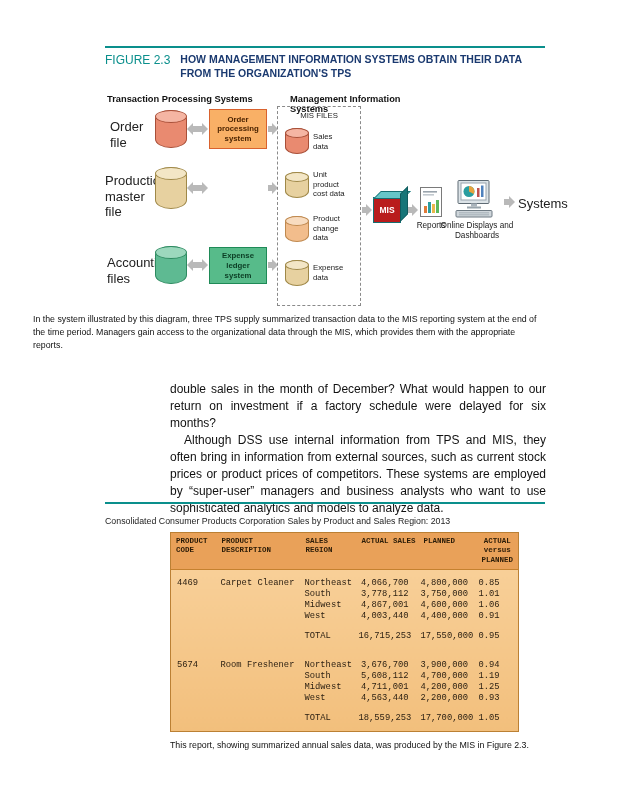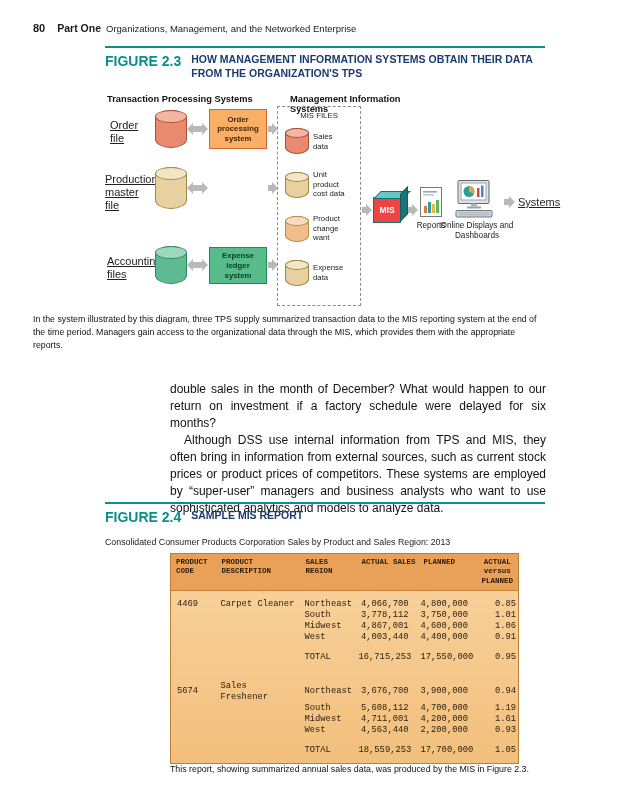--- a/index.html
+++ b/index.html
@@ -12,27 +12,27 @@
   .pagenum { font-weight:bold; font-size:11px; margin-right:12px; }
   .part { font-weight:bold; font-size:10.5px; margin-right:5px; }
   .part-title { font-size:9.5px; color:#222; }
 
   
   .figure { position:absolute; left:105px; width:440px; }
   .fig23 { top:46px; }
   .fig24 { top:502px; }
   .fig-rule { height:2px; background:#0a8f8c; margin-bottom:5px; }
   .fig-head { display:flex; gap:10px; }
-  .fig-label { color:#0a8f8c; font-weight:bold; font-size:14px; white-space:nowrap; }
+  .fig-label { color:#0a8f8c; font-weight:normal; font-size:12px; white-space:nowrap; }
   .fig-title { color:#1b3a70; font-weight:bold; font-size:10.5px; line-height:1.3; }
 
   
   .diagram { position:relative; width:460px; height:216px; margin-top:14px; font-size:8.8px; }
   .dg-colhead { position:absolute; font-size:9.3px; font-weight:bold; color:#111; }
-  .dg-label { position:absolute; font-size:11px; line-height:1.18; color:#222;text-decoration:underline; }
+  .dg-label { position:absolute; font-size:13px; line-height:1.18; color:#222; }
   .dg-small { position:absolute; font-size:7.8px; line-height:1.2; color:#222; }
   .dg-cap { position:absolute; font-size:8.2px; line-height:1.2; color:#222; text-align:center; }
 
   .cyl { position:absolute; border-radius:50% / 9px; border:1px solid; }
   .cyl::before { content:""; position:absolute; left:-1px; right:-1px; top:-1px; height:11px;
                  border-radius:50%; border:1px solid; }
   .cyl.sm { border-radius:50% / 7px; }
   .cyl.sm::before { height:8px; }
   .cyl.salmon { background:#e98a70; border-color:#a84f38; }
   .cyl.salmon::before { background:#f5b5a3; border-color:#a84f38; }
@@ -52,21 +52,21 @@
   .darrow::before { content:""; position:absolute; left:-6px; top:-3px; width:0; height:0;
                     border:6px solid transparent; border-left-width:0; border-right:6px solid #b9b9b9; }
   .darrow::after { content:""; position:absolute; right:-6px; top:-3px; width:0; height:0;
                    border:6px solid transparent; border-right-width:0; border-left:6px solid #b9b9b9; }
   .arr { position:absolute; height:6px; background:#b9b9b9; }
   .arr::after { content:""; position:absolute; right:-6px; top:-3px; width:0; height:0;
                 border:6px solid transparent; border-right-width:0; border-left:6px solid #b9b9b9; }
 
   .dashedbox { position:absolute; border:1px dashed #8a8a8a; }
 
-  .cube { position:absolute; width:28px; height:26px; background:#ef4444; border:1px solid #156e71;
+  .cube { position:absolute; width:28px; height:26px; background:#b91c1c; border:1px solid #156e71;
           display:flex; align-items:center; justify-content:center; }
   .cube-label { color:#fff; font-weight:bold; font-size:8.5px; }
   .cube::before { content:""; position:absolute; left:-1px; top:-7px; width:28px; height:6px;
                   background:#66c6c8; border:1px solid #156e71; transform:skewX(-45deg);
                   transform-origin:bottom left; }
   .cube::after { content:""; position:absolute; right:-8px; top:-4px; width:6px; height:26px;
                  background:#177578; border:1px solid #115a5d; transform:skewY(-45deg);
                  transform-origin:top left; }
   .dg-icon { position:absolute; }
 
@@ -87,32 +87,29 @@
                background:linear-gradient(180deg,#f9d39e,#f2bf7c); border:1px solid #bb8034; }
   .mis-table th { background:#e9a159; border-bottom:1px solid #c5812f; font-size:7.5px;
                   font-weight:bold; color:#2b1c08; text-align:left; vertical-align:top;
                   padding:4px 2px 4px 5px; line-height:1.25; }
   .mis-table th.center { text-align:center; padding-left:2px; }
   .mis-table td { font-size:8.8px; line-height:11px; color:#2e2214; padding:0 2px; }
   .c-code { padding-left:6px !important; }
   .c-desc { padding-left:4px !important; }
   .c-region { padding-left:4px !important; }
   .c-num { text-align:right; padding-right:10px !important; }
-  .c-ratio { text-align:right; }
+  .c-ratio { text-align:left; }
   tr.sp8 td { height:8px; } tr.sp9 td { height:9px; } tr.sp18 td { height:18px; }
-  .caption24 { margin-top:0; margin-left:65px; font-size:8.8px; color:#111; }
+  .caption24 { margin-top:8px; margin-left:65px; font-size:8.8px; color:#111; }
 </style>
 </head>
 <body>
 
 <div class="page">
 
-  <div class="running-head">
-    <span class="pagenum">80</span><span class="part">Part One</span><span class="part-title">Organizations, Management, and the Networked Enterprise</span>
-  </div>
 
   <section class="figure fig23">
     <div class="fig-rule"></div>
     <div class="fig-head">
       <span class="fig-label">FIGURE 2.3</span>
       <span class="fig-title">HOW MANAGEMENT INFORMATION SYSTEMS OBTAIN THEIR DATA FROM THE ORGANIZATION'S TPS</span>
     </div>
 
     <div class="diagram">
       <div class="dg-colhead" style="left:2px;top:0;width:180px">Transaction Processing Systems</div>
@@ -142,21 +139,21 @@
       <div class="dashedbox" style="left:172px;top:12px;width:84px;height:200px"></div>
       <div class="dg-small" style="left:172px;top:17px;width:84px;text-align:center">MIS FILES</div>
 
       <div class="cyl sm salmon" style="left:180px;top:34px;width:24px;height:26px"></div>
       <div class="dg-small" style="left:208px;top:38px;width:34px">Sales data</div>
 
       <div class="cyl sm tan" style="left:180px;top:78px;width:24px;height:26px"></div>
       <div class="dg-small" style="left:208px;top:76px;width:36px">Unit product cost data</div>
 
       <div class="cyl sm peach" style="left:180px;top:122px;width:24px;height:26px"></div>
-      <div class="dg-small" style="left:208px;top:120px;width:36px">Product change want</div>
+      <div class="dg-small" style="left:208px;top:120px;width:36px">Product change data</div>
 
       <div class="cyl sm tan" style="left:180px;top:166px;width:24px;height:26px"></div>
       <div class="dg-small" style="left:208px;top:169px;width:34px">Expense data</div>
 
       <div class="arr" style="left:257px;top:113px;width:4px"></div>
       <div class="cube" style="left:268px;top:103px">
         <span class="cube-label">MIS</span>
       </div>
       <div class="arr" style="left:303px;top:113px;width:4px"></div>
 
@@ -197,24 +194,20 @@
 
   <p class="caption23">In the system illustrated by this diagram, three TPS supply summarized transaction data to the MIS reporting system at the end of the time period. Managers gain access to the organizational data through the MIS, which provides them with the appropriate reports.</p>
 
   <section class="bodytext">
     <p>double sales in the month of December? What would happen to our return on investment if a factory schedule were delayed for six months?</p>
     <p class="indent">Although DSS use internal information from TPS and MIS, they often bring in information from external sources, such as current stock prices or product prices of competitors. These systems are employed by “super-user” managers and business analysts who want to use sophisticated analytics and models to analyze data.</p>
   </section>
 
   <section class="figure fig24">
     <div class="fig-rule"></div>
-    <div class="fig-head">
-      <span class="fig-label">FIGURE 2.4</span>
-      <span class="fig-title">SAMPLE MIS REPORT</span>
-    </div>
     <p class="table-title">Consolidated Consumer Products Corporation Sales by Product and Sales Region: 2013</p>
 
     <div class="mis-table-wrap">
       <table class="mis-table">
         <colgroup>
           <col style="width:46px">
             <col style="width:84px">
             <col style="width:56px">
           <col style="width:62px">
             <col style="width:58px">
@@ -275,41 +268,41 @@
             <td class="c-region">TOTAL</td>
             <td class="c-num">16,715,253</td>
             <td class="c-num">17,550,000</td>
             <td class="c-ratio">0.95</td>
           </tr>
           <tr class="sp18">
               <td colspan="6"></td>
             </tr>
           <tr>
             <td class="c-code">5674</td>
-            <td class="c-desc">Sales Freshener</td>
+            <td class="c-desc">Room Freshener</td>
             <td class="c-region">Northeast</td>
             <td class="c-num">3,676,700</td>
             <td class="c-num">3,900,000</td>
             <td class="c-ratio">0.94</td>
           </tr>
           <tr>
             <td class="c-code"></td>
             <td class="c-desc"></td>
             <td class="c-region">South</td>
             <td class="c-num">5,608,112</td>
             <td class="c-num">4,700,000</td>
             <td class="c-ratio">1.19</td>
           </tr>
           <tr>
             <td class="c-code"></td>
             <td class="c-desc"></td>
             <td class="c-region">Midwest</td>
             <td class="c-num">4,711,001</td>
             <td class="c-num">4,200,000</td>
-            <td class="c-ratio">1.61</td>
+            <td class="c-ratio">1.25</td>
           </tr>
           <tr>
             <td class="c-code"></td>
             <td class="c-desc"></td>
             <td class="c-region">West</td>
             <td class="c-num">4,563,440</td>
             <td class="c-num">2,200,000</td>
             <td class="c-ratio">0.93</td>
           </tr>
           <tr class="sp9">

